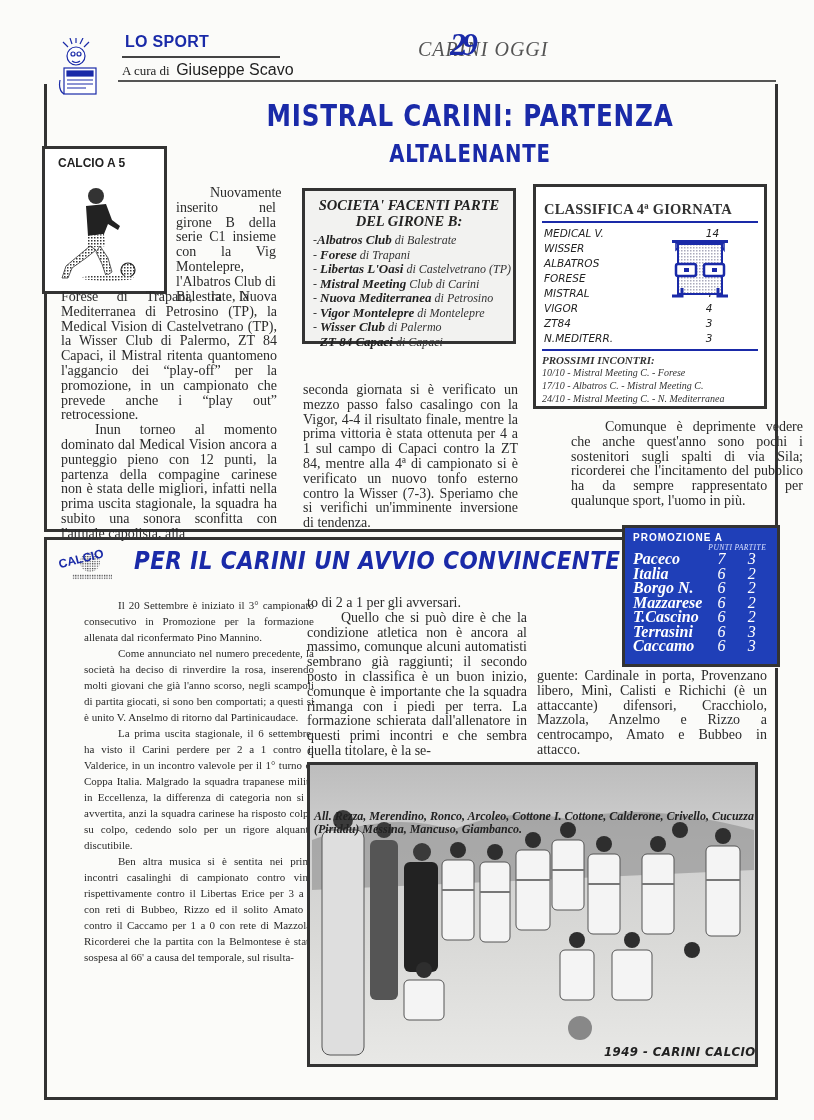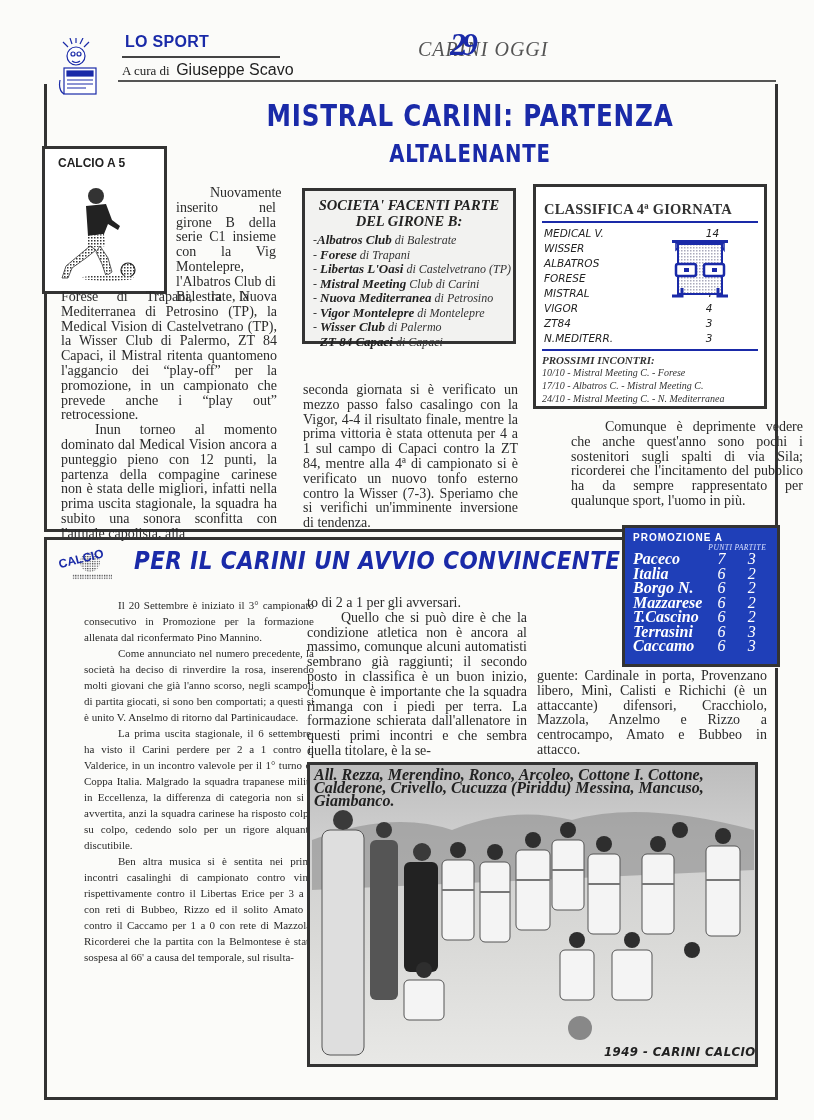--- a/index.html
+++ b/index.html
@@ -66,21 +66,21 @@
   .promo-table { width: 100%; border-collapse: collapse; margin-top: 0; }
   .promo-table th { font-size: 7.5px; font-style: italic; font-weight: normal; color: #dce3ff; text-align: left; letter-spacing: 0.5px; }
   .promo-table td { font-style: italic; font-weight: bold; font-size: 16px; line-height: 14.5px; color: #fff; }
   .promo-table td.n { text-align: center; font-weight: normal; }
 
   .b-col1 { left: 45px; top: 597px; width: 230px; font-size: 11px; line-height: 16px; margin-left: 39px; }
   .b-col2 { left: 307px; top: 596px; width: 220px; }
   .b-col3 { left: 537px; top: 669px; width: 230px; }
 
   .photo-box { left: 307px; top: 762px; width: 451px; height: 305px; border: 3px solid #333; background: linear-gradient(180deg, #bdbdbd 0%, #cfcfcf 25%, #d8d8d6 55%, #e8e8e6 100%); overflow: hidden; }
-  .photo-caption-top { left: 314px; top: 768px; width: 440px; font-style: italic; font-weight: bold; font-size: 16px; line-height: 13px; color: #222; }
+  .photo-caption-top { left: 314px; top: 810px; width: 440px; font-style: italic; font-weight: bold; font-size: 12px; line-height: 13px; color: #222; }
   .photo-caption-bottom { left: 604px; top: 1044px; font-family: "DejaVu Sans", sans-serif; font-style: italic; font-weight: bold; font-size: 13px; color: #222; letter-spacing: 0.5px; transform: scaleX(0.9); transform-origin: left; }
   .photo-art { left: 312px; top: 800px; width: 442px; height: 262px; }
 </style>
 </head>
 <body>
 
 <svg class="abs mascot" viewBox="0 0 52 60">
   <g stroke="#1a2aa8" stroke-width="1.2" fill="none">
     <path d="M14 6 L12 0 M18 5 L18 -1 M22 6 L25 0 M10 9 L5 4 M26 9 L31 4"></path>
     <circle cx="18" cy="18" r="9" fill="#fff"></circle>

